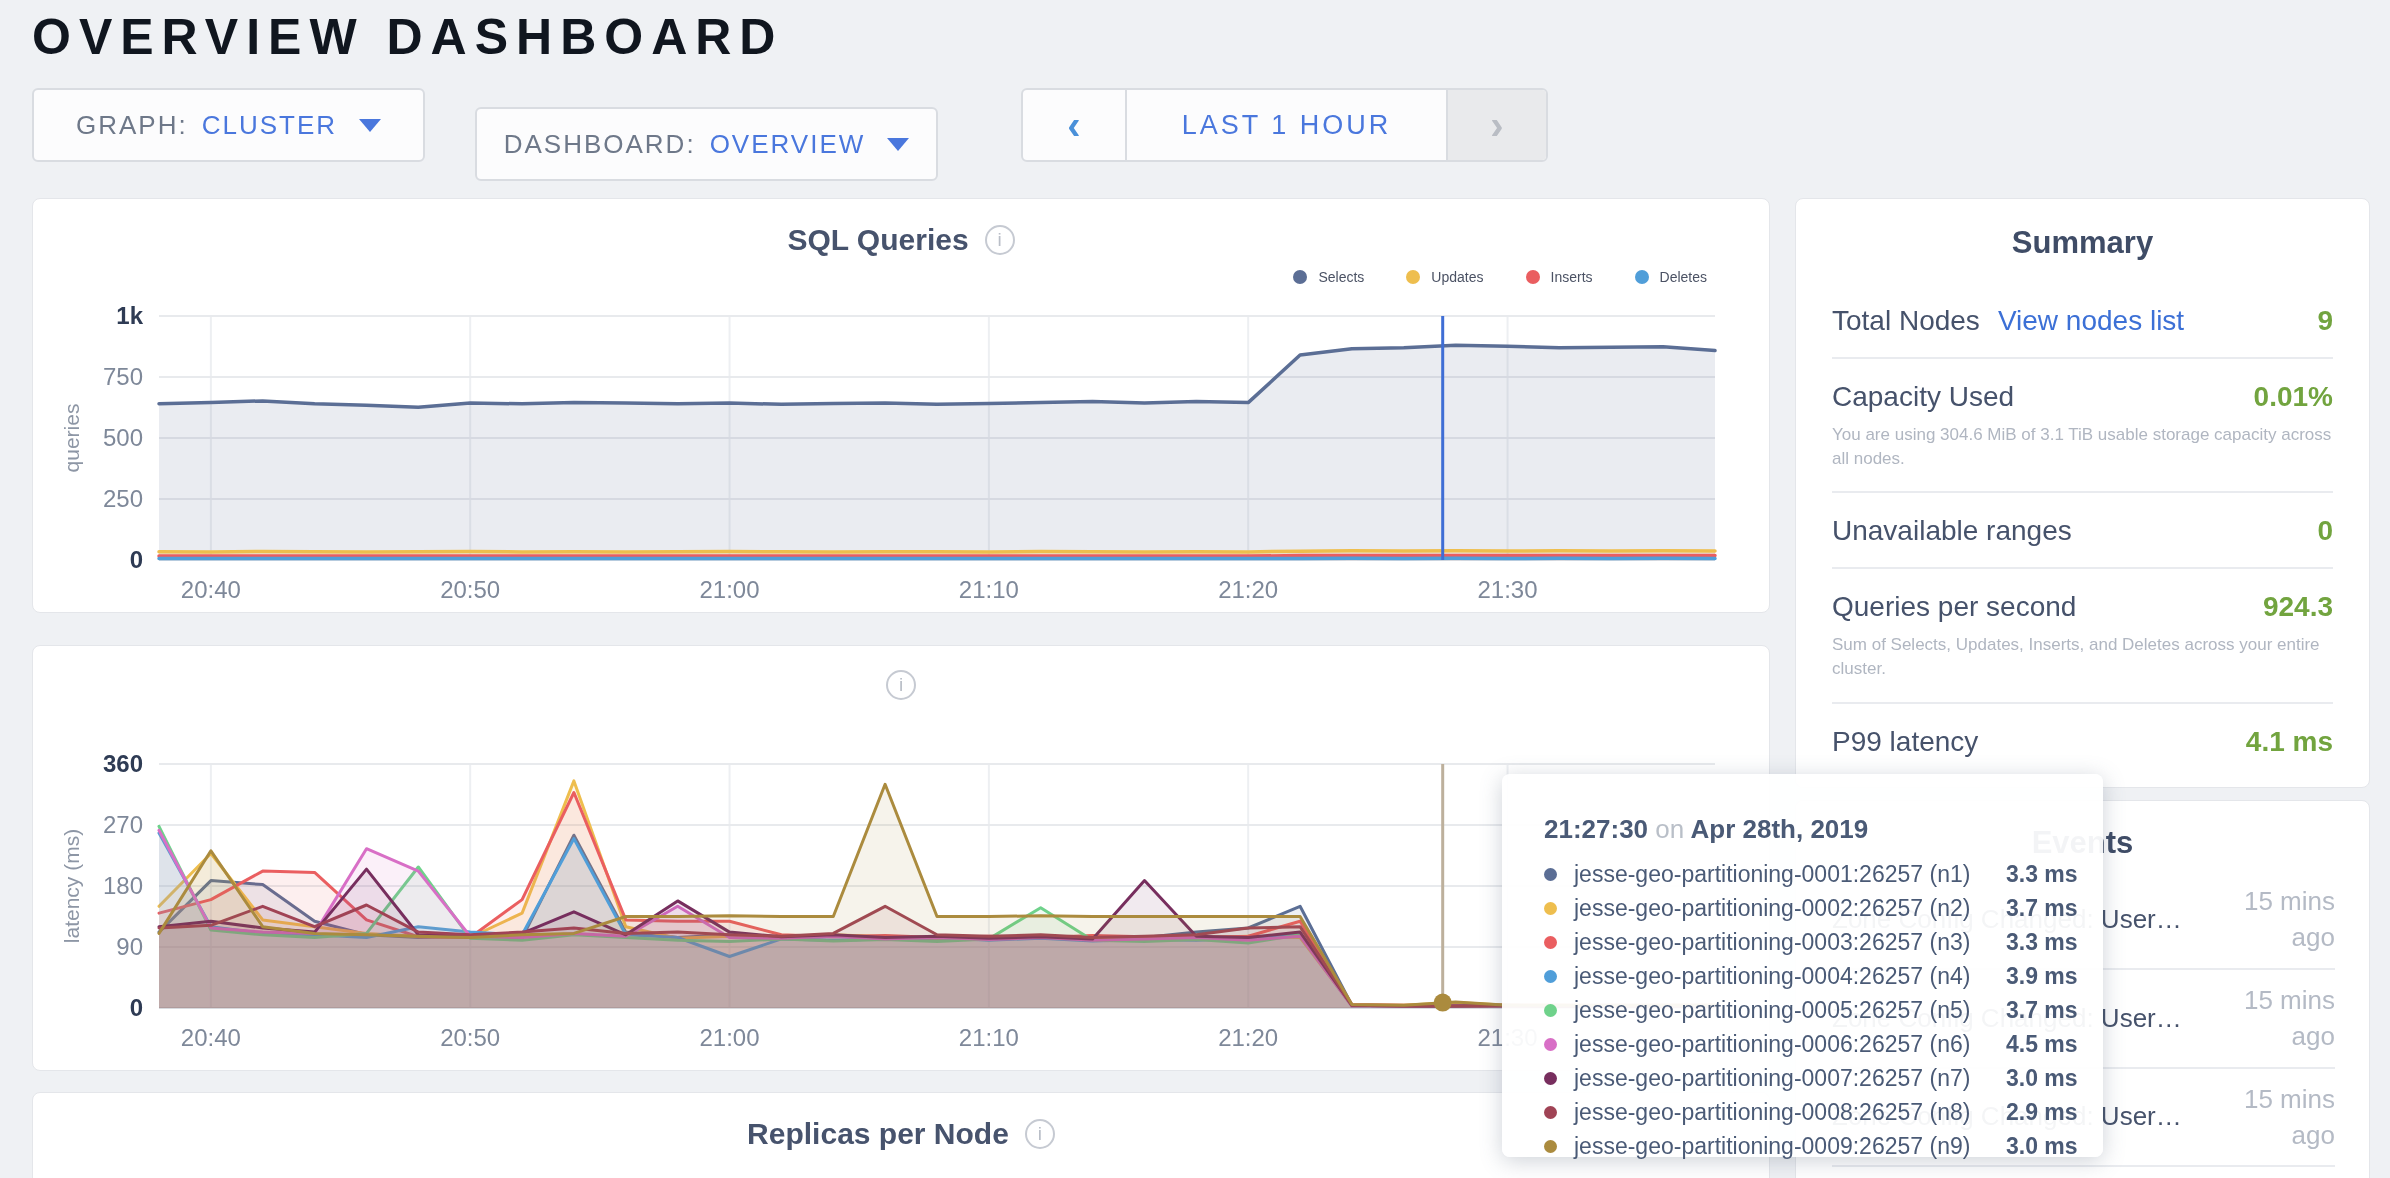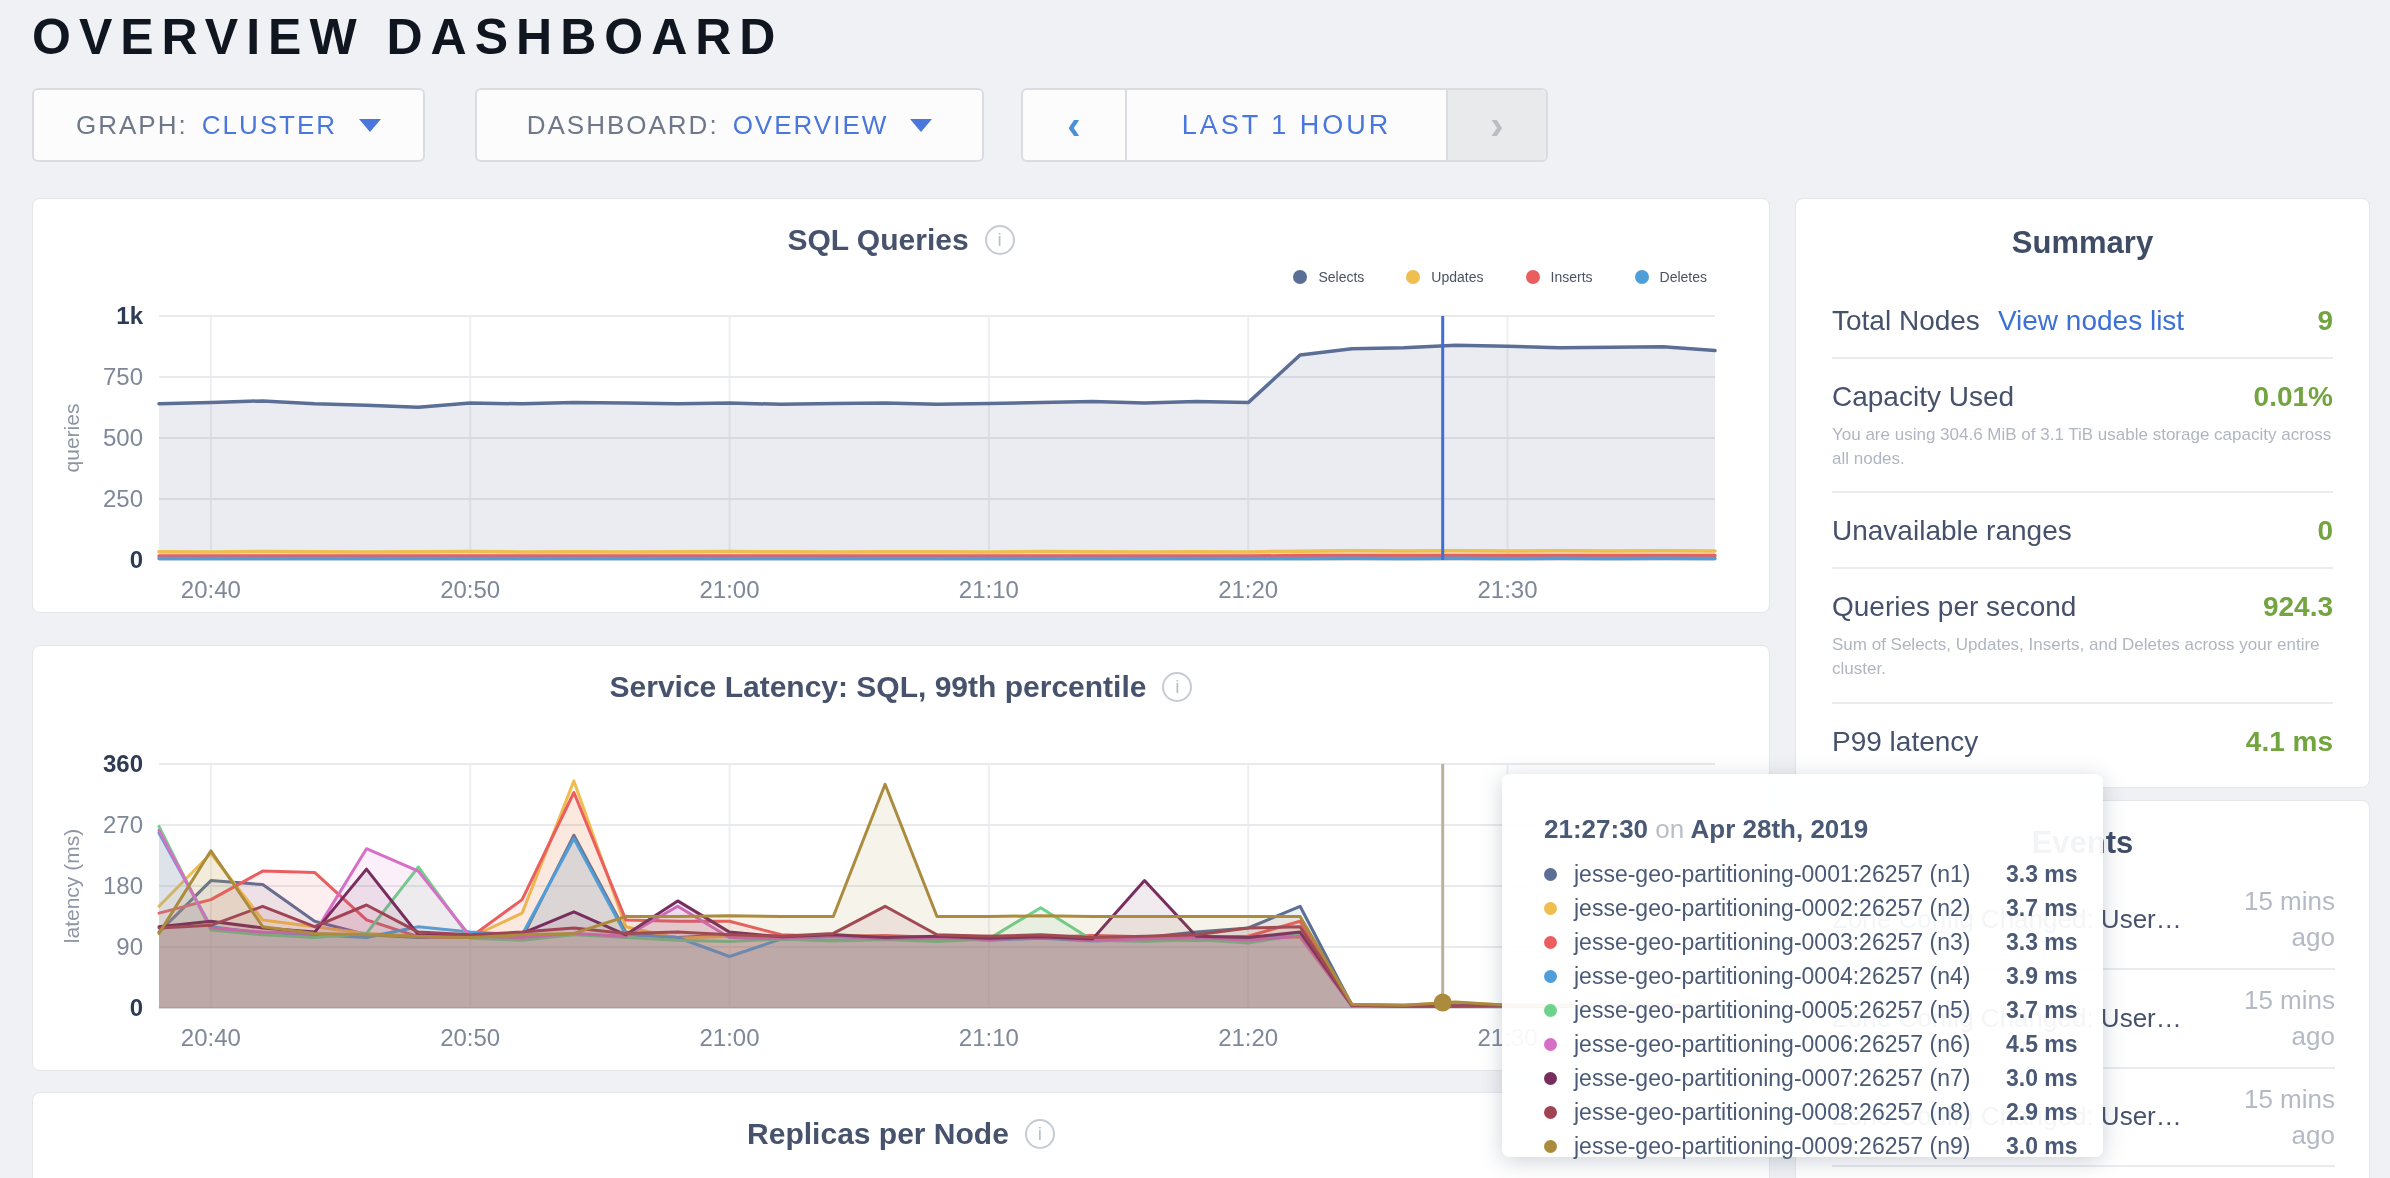--- a/index.html
+++ b/index.html
@@ -108,21 +108,21 @@
 <body>
 
 <div class="page-title">OVERVIEW DASHBOARD</div>
 
 <div class="dropdown" style="left:32px; width:393px;">
   <span class="dd-label">GRAPH:</span>
   <span class="dd-value">CLUSTER</span>
   <span class="caret-down"></span>
 </div>
 
-<div class="dropdown" style="left:475px; width:509px;">
+<div class="dropdown" style="left:475px; width:463px;margin-top:19px;">
   <span class="dd-label">DASHBOARD:</span>
   <span class="dd-value">OVERVIEW</span>
   <span class="caret-down"></span>
 </div>
 
 <div class="timesel">
   <div class="seg prev">
     <span class="chev">‹</span>
   </div>
   <div class="seg mid">LAST 1 HOUR</div>
@@ -230,21 +230,20 @@
       <text x="110" y="126" text-anchor="end" font-size="24" fill="#2e3b54" font-weight="700">360</text>
       <text x="177.86666666666667" y="400" text-anchor="middle" font-size="24" fill="#7e8899">20:40</text>
       <text x="437.20000000000005" y="400" text-anchor="middle" font-size="24" fill="#7e8899">20:50</text>
       <text x="696.5333333333333" y="400" text-anchor="middle" font-size="24" fill="#7e8899">21:00</text>
       <text x="955.8666666666667" y="400" text-anchor="middle" font-size="24" fill="#7e8899">21:10</text>
       <text x="1215.1999999999998" y="400" text-anchor="middle" font-size="24" fill="#7e8899">21:20</text>
       <text x="1474.5333333333333" y="400" text-anchor="middle" font-size="24" fill="#7e8899">21:30</text>
       <text transform="translate(46 240) rotate(-90)" text-anchor="middle" font-size="21" fill="#8d96a5">latency (ms)</text>
     </svg>
   <div class="chart-title">
-    <span>Service Latency: SQL, 99th percentile</span>
     <span class="info-icon">i</span>
   </div>
 </div>
 
 <div class="panel" style="left:32px; top:1092px; width:1738px; height:220px;">
   <div class="chart-title">
     <span>Replicas per Node</span>
     <span class="info-icon">i</span>
   </div>
 </div>

